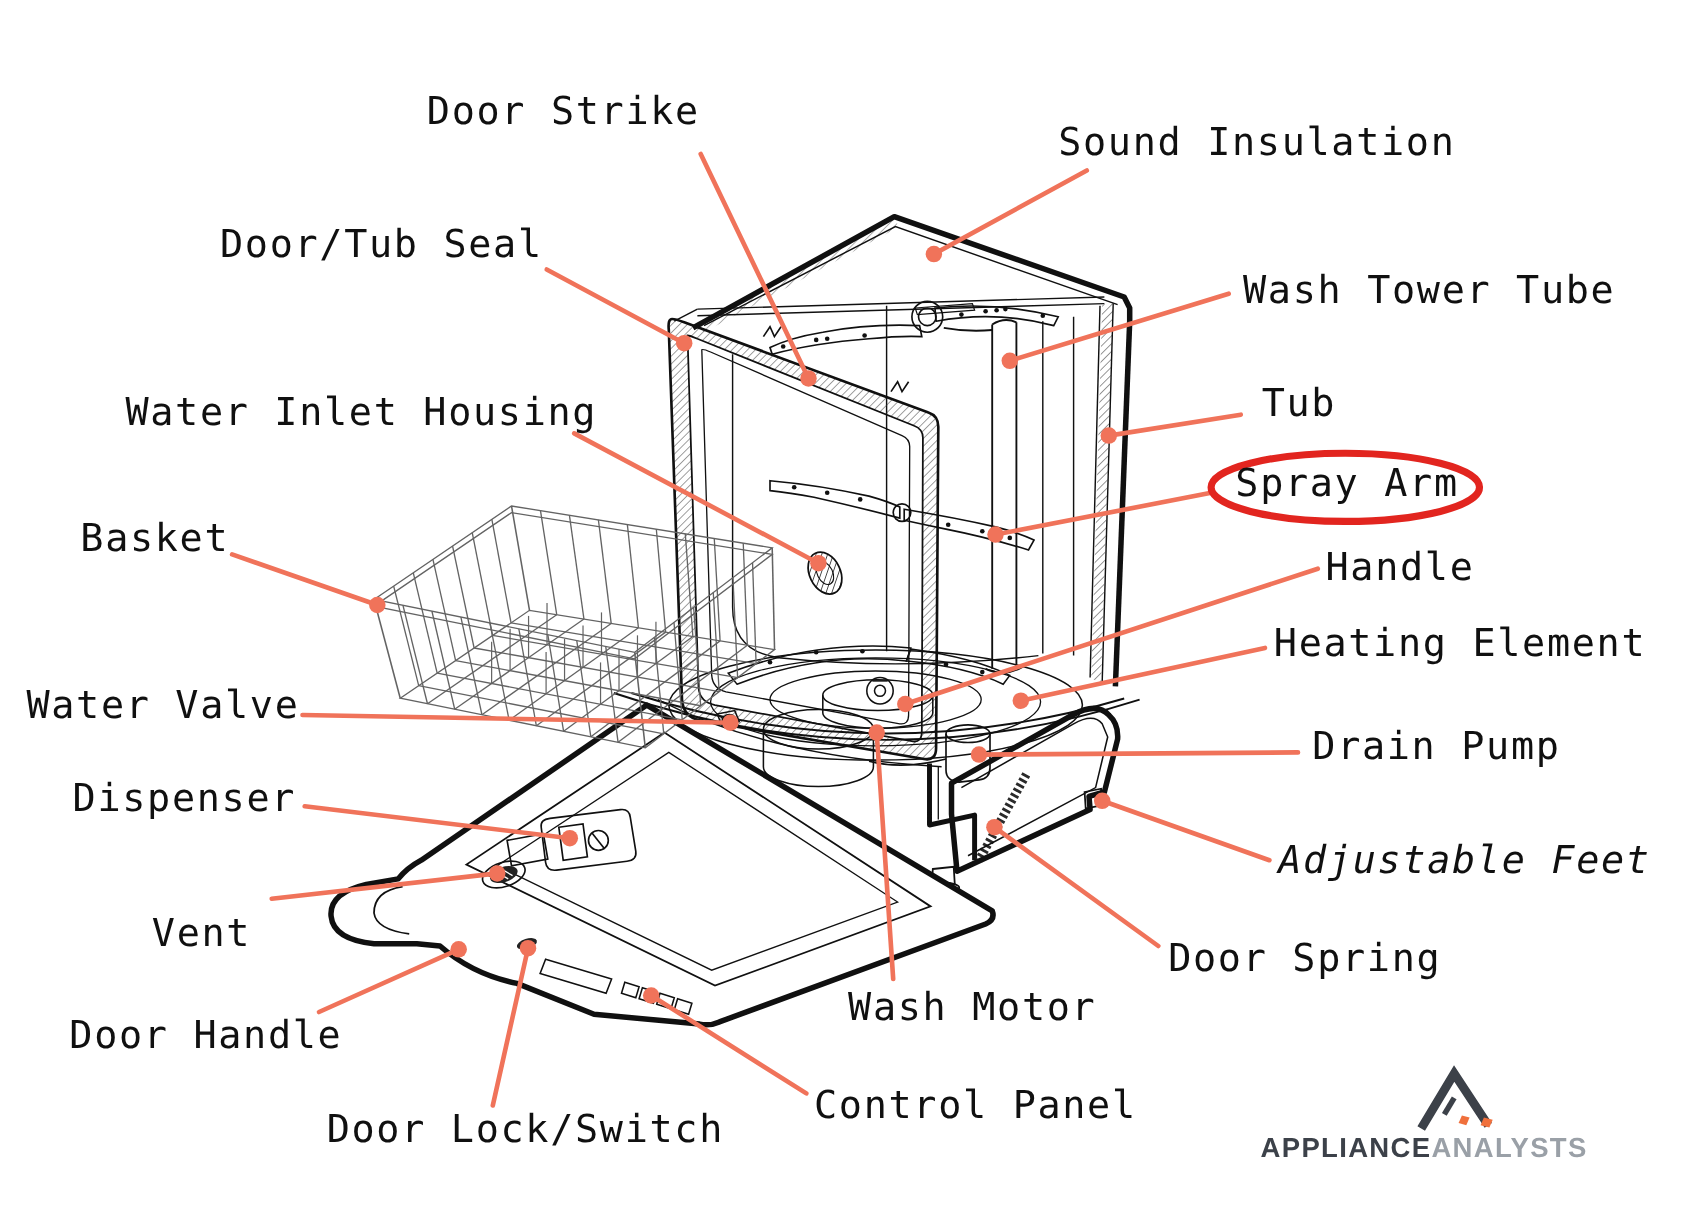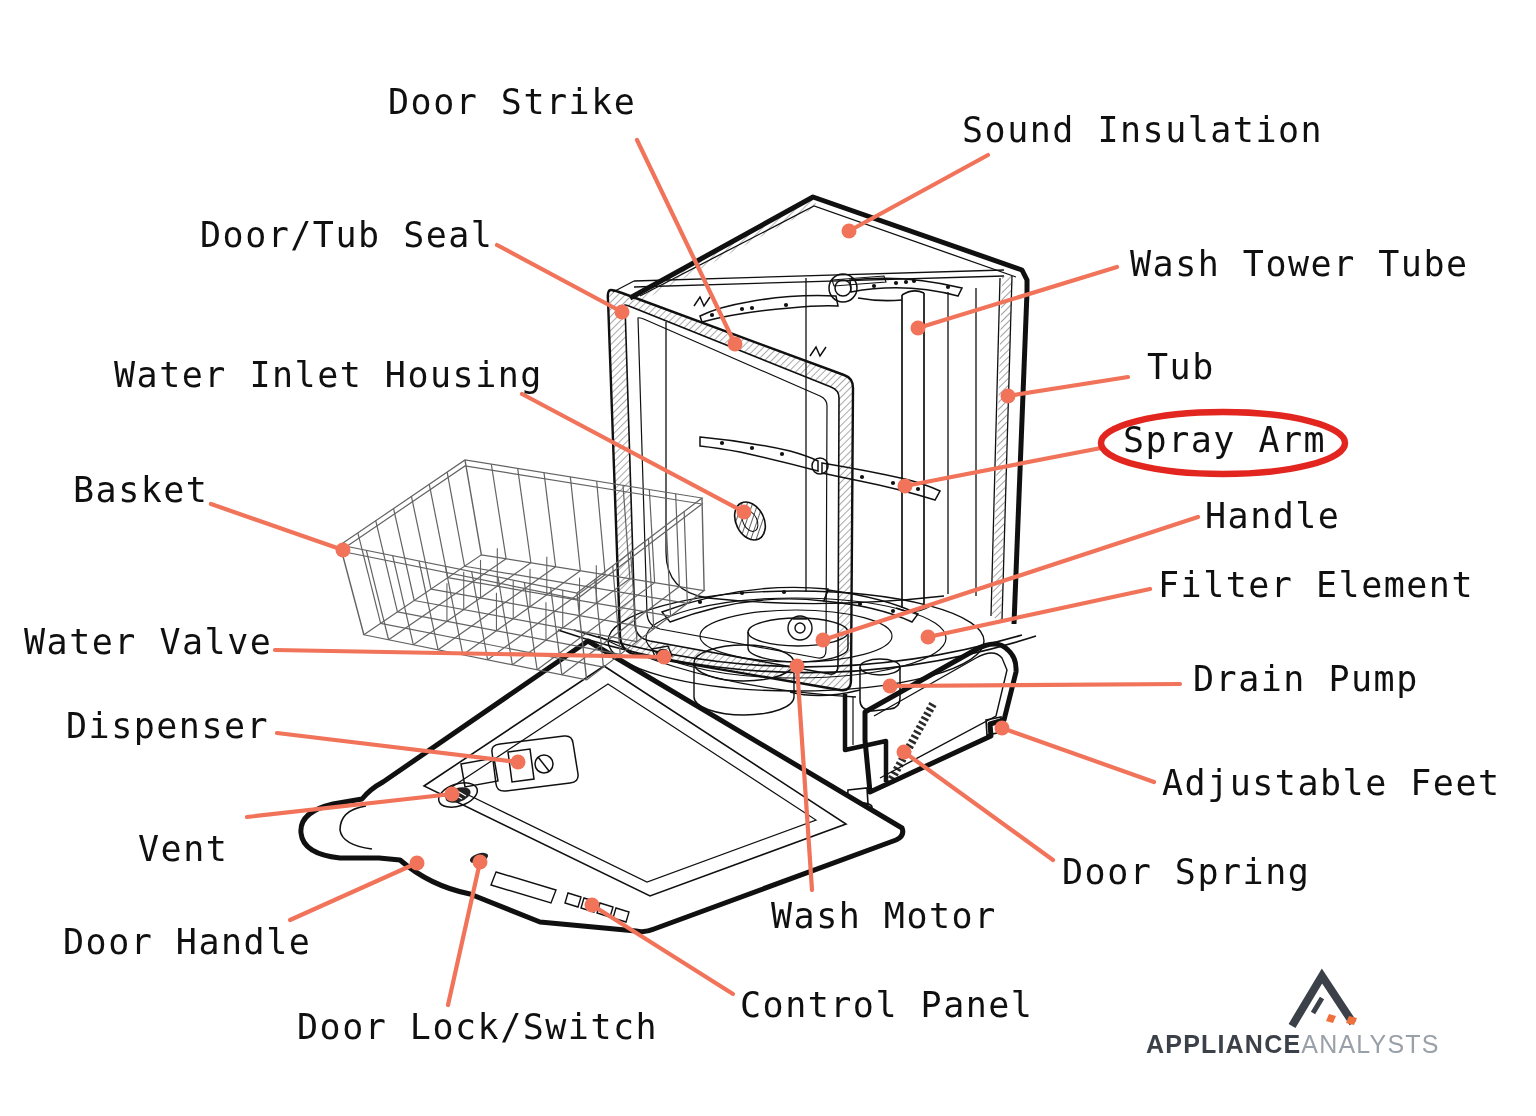--- a/index.html
+++ b/index.html
@@ -6,21 +6,21 @@
   body{width:1536px;height:1116px;overflow:hidden;}
   .stage{position:relative;width:1392px;height:1116px;background:#fff;
          font-family:"DejaVu Sans Mono",monospace;}
   .stage svg.art{position:absolute;left:0;top:0;}
   .lbl{position:absolute;font:35px/1.0 "DejaVu Sans Mono",monospace;
        letter-spacing:1.5px;color:#101010;white-space:pre;
        transform:translateY(-27px);}
   .logo{position:absolute;left:1146px;top:1030px;display:flex;align-items:baseline;
         font-family:"Liberation Sans",sans-serif;font-size:25px;letter-spacing:1.2px;}
   .logo .b{font-weight:800;}
-  .logo .l{font-weight:400;}
+  .logo .l{font-weight:700;}
 </style>
 </head>
 <body>
 
 <div class="stage">
 
   <svg class="art" width="1536" height="1116" viewBox="0 0 1536 1116">
     <defs>
       <pattern id="ph" width="5" height="5" patternUnits="userSpaceOnUse" patternTransform="rotate(45)">
         <line x1="0" y1="0" x2="0" y2="5" stroke="#3a3a3a" stroke-width="1.6"></line>
@@ -298,32 +298,32 @@
       </g>
 
     <g id="highlight">
         <ellipse cx="1223" cy="443" rx="122" ry="31" fill="none" stroke="#E2251F" stroke-width="6.5"></ellipse>
       </g>
   </svg>
 
   <div id="labels">
       <div class="lbl" style="left: 388px; top: 112px;">Door Strike</div>
       <div class="lbl" style="left: 962px; top: 140px;">Sound Insulation</div>
-      <div class="lbl" style="left: 200px; top: 245px; text-align: right;">Door/Tub Seal</div>
+      <div class="lbl" style="left: 200px; top: 233px; text-align: right;">Door/Tub Seal</div>
       <div class="lbl" style="left: 1130px; top: 274px;">Wash Tower Tube</div>
       <div class="lbl" style="left: 89px; top: 385px; margin-left: 25px;">Water Inlet Housing</div>
       <div class="lbl" style="left: 1147px; top: 377px;">Tub</div>
       <div class="lbl" style="left: 1123px; top: 450px;">Spray Arm</div>
       <div class="lbl" style="left: 73px; top: 500px;">Basket</div>
       <div class="lbl" style="left: 1205px; top: 526px;">Handle</div>
-      <div class="lbl" style="left: 1158px; top: 595px;">Filter Element</div>
+      <div class="lbl" style="left: 1158px; top: 595px;">Heating Element</div>
       <div class="lbl" style="left: 24px; top: 652px;">Water Valve</div>
       <div class="lbl" style="left: 1193px; top: 689px;">Drain Pump</div>
       <div class="lbl" style="left: 66px; top: 736px;">Dispenser</div>
-      <div class="lbl" style="left: 1162px; top: 793px;">Adjustable Feet</div>
+      <div class="lbl" style="left: 1162px; top: 793px; font-style: italic;">Adjustable Feet</div>
       <div class="lbl" style="left: 138px; top: 823px; margin-top: 36px;">Vent</div>
       <div class="lbl" style="left: 1062px; top: 882px;">Door Spring</div>
       <div class="lbl" style="left: 63px; top: 952px;">Door Handle</div>
       <div class="lbl" style="left: 771px; top: 926px;">Wash Motor</div>
       <div class="lbl" style="left: 740px; top: 1015px;">Control Panel</div>
       <div class="lbl" style="left: 297px; top: 1037px;">Door Lock/Switch</div>
     </div>
 
   <svg class="art" width="1536" height="1116" viewBox="0 0 1536 1116" style="pointer-events:none">
     <g>

